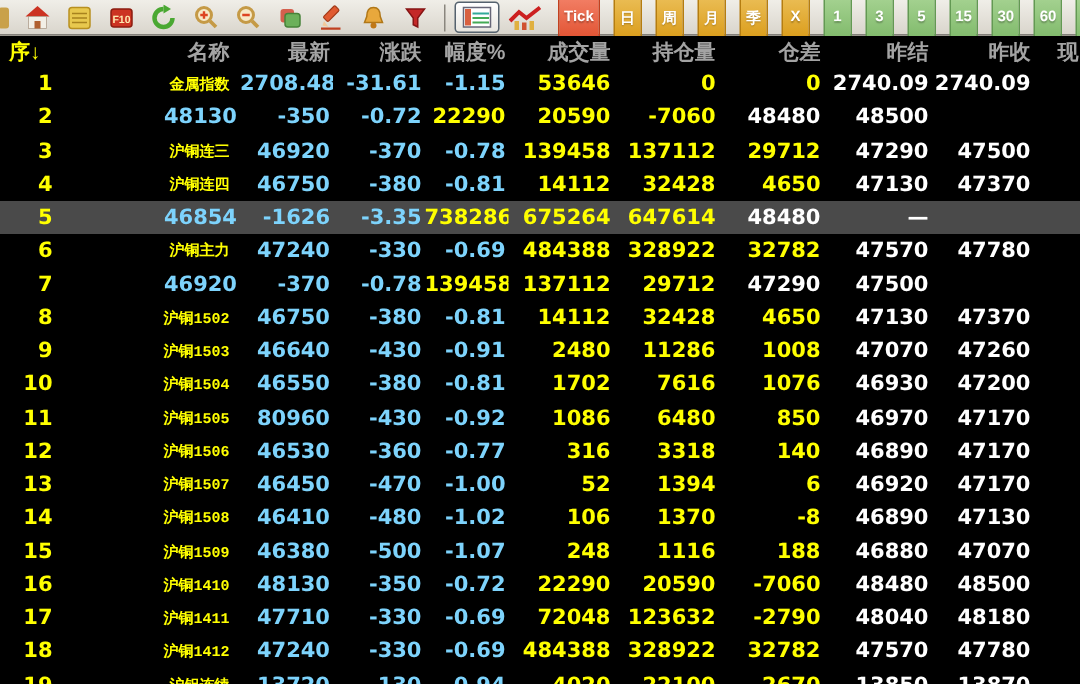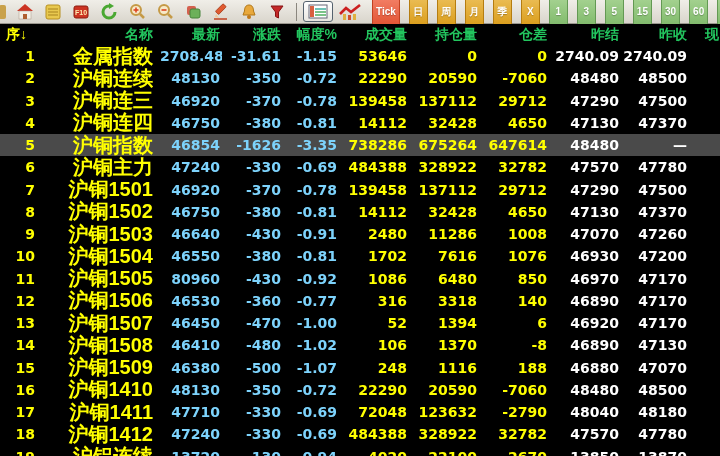--- a/index.html
+++ b/index.html
@@ -25,24 +25,24 @@
   .pbtn.gold{background:linear-gradient(#ecc05a,#d99a16);border:1px solid #b57d10;}
   .pbtn.green{background:linear-gradient(#a8d494,#7db868);border:1px solid #639953;}
 
   
   #grid{position:absolute;left:0;top:24px;width:720px;height:432px;overflow:hidden;background:#000;}
   .row{display:grid;grid-template-columns:44px 116px 62px 61px 56px 70px 70px 70px 72px 68px 31px;
     height:22.25px;align-items:center;font-weight:bold;}
   .row.hdr{height:21px;}
   .cell{text-align:right;font-size:14px;font-family:"DejaVu Sans","Liberation Sans",sans-serif;
     overflow:hidden;white-space:nowrap;padding-right:2px;box-sizing:border-box;}
-  .cell.name{font-size:20px;padding-right:7px;font-family:Liberation Sans, sans-serif;}
+  .cell.name{font-size:10px;padding-right:7px;font-family:Liberation Mono, monospace;}
   .cell.num{padding-right:9px;}
   .cell.extra{text-align:left;padding-left:16px;}
-  .hdr .cell{font-size:14px;font-weight:bold;color:#22c55e;font-family:"Liberation Sans",sans-serif;}
+  .hdr .cell{font-size:14px;font-weight:bold;color:#a3a3a3;font-family:"Liberation Sans",sans-serif;}
   .hdr .cell.num{text-align:left;color:#ffff00;padding-left:6px;}
   .c-yellow{color:#ffff00;}
   .c-green{color:#7dd3fc;}
   .c-white{color:#ffffff;}
   .row.sel{background:#4a4a4a;}
 </style>
 </head>
 <body>
 
 <div id="app">
@@ -192,21 +192,20 @@
           <div class="cell c-green">-1.15</div>
           <div class="cell c-yellow">53646</div>
           <div class="cell c-yellow">0</div>
           <div class="cell c-yellow">0</div>
           <div class="cell c-white">2740.09</div>
           <div class="cell c-white">2740.09</div>
           <div class="cell c-white"></div>
         </div>
         <div class="row">
           <div class="cell num c-yellow">2</div>
-          <div class="cell name c-yellow">沪铜连续</div>
           <div class="cell c-green">48130</div>
           <div class="cell c-green">-350</div>
           <div class="cell c-green">-0.72</div>
           <div class="cell c-yellow">22290</div>
           <div class="cell c-yellow">20590</div>
           <div class="cell c-yellow">-7060</div>
           <div class="cell c-white">48480</div>
           <div class="cell c-white">48500</div>
           <div class="cell c-white"></div>
         </div>
@@ -231,21 +230,20 @@
           <div class="cell c-green">-0.81</div>
           <div class="cell c-yellow">14112</div>
           <div class="cell c-yellow">32428</div>
           <div class="cell c-yellow">4650</div>
           <div class="cell c-white">47130</div>
           <div class="cell c-white">47370</div>
           <div class="cell c-white"></div>
         </div>
         <div class="row sel">
           <div class="cell num c-yellow">5</div>
-          <div class="cell name c-yellow">沪铜指数</div>
           <div class="cell c-green">46854</div>
           <div class="cell c-green">-1626</div>
           <div class="cell c-green">-3.35</div>
           <div class="cell c-yellow">738286</div>
           <div class="cell c-yellow">675264</div>
           <div class="cell c-yellow">647614</div>
           <div class="cell c-white">48480</div>
           <div class="cell c-white">—</div>
           <div class="cell c-white"></div>
         </div>
@@ -257,21 +255,20 @@
           <div class="cell c-green">-0.69</div>
           <div class="cell c-yellow">484388</div>
           <div class="cell c-yellow">328922</div>
           <div class="cell c-yellow">32782</div>
           <div class="cell c-white">47570</div>
           <div class="cell c-white">47780</div>
           <div class="cell c-white"></div>
         </div>
         <div class="row">
           <div class="cell num c-yellow">7</div>
-          <div class="cell name c-yellow">沪铜1501</div>
           <div class="cell c-green">46920</div>
           <div class="cell c-green">-370</div>
           <div class="cell c-green">-0.78</div>
           <div class="cell c-yellow">139458</div>
           <div class="cell c-yellow">137112</div>
           <div class="cell c-yellow">29712</div>
           <div class="cell c-white">47290</div>
           <div class="cell c-white">47500</div>
           <div class="cell c-white"></div>
         </div>

